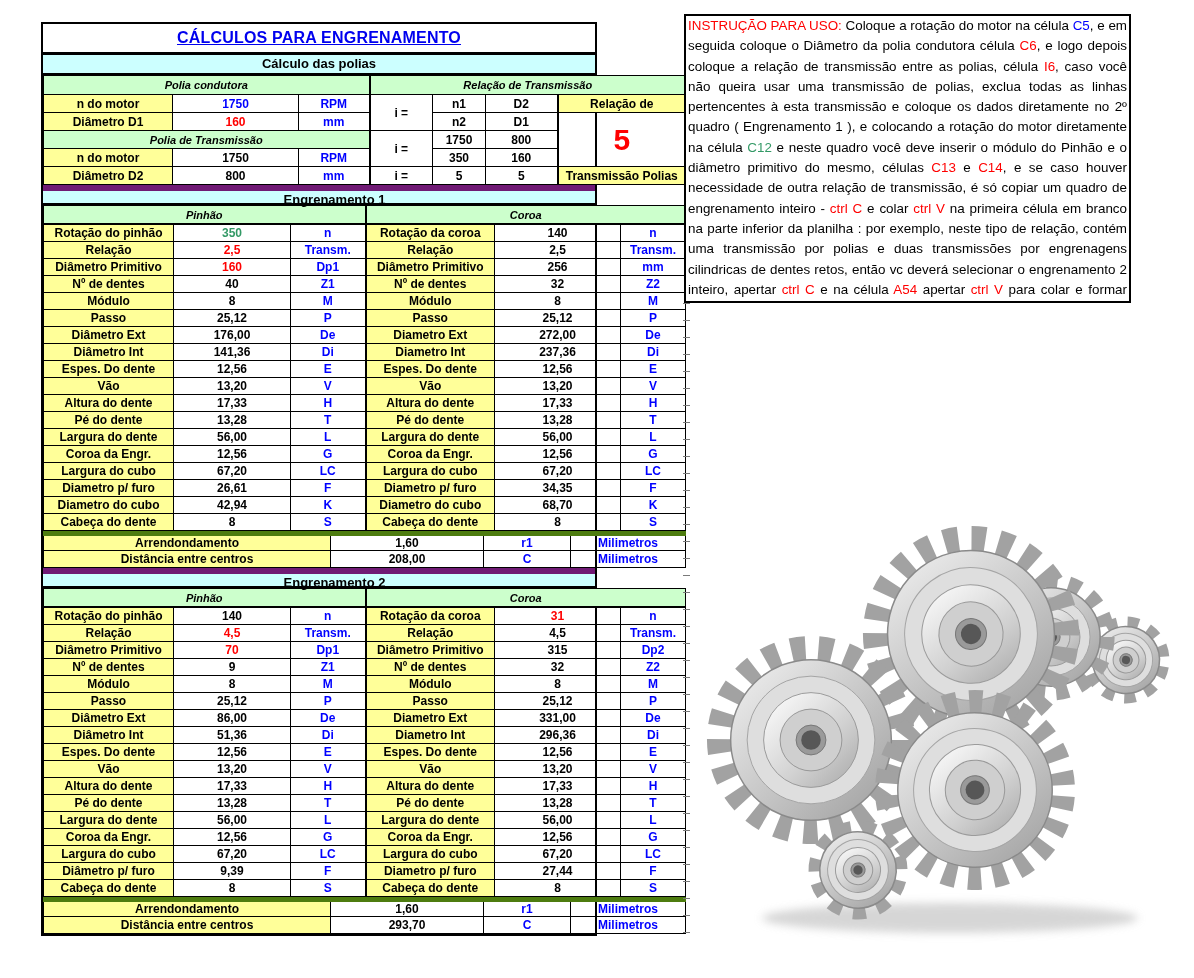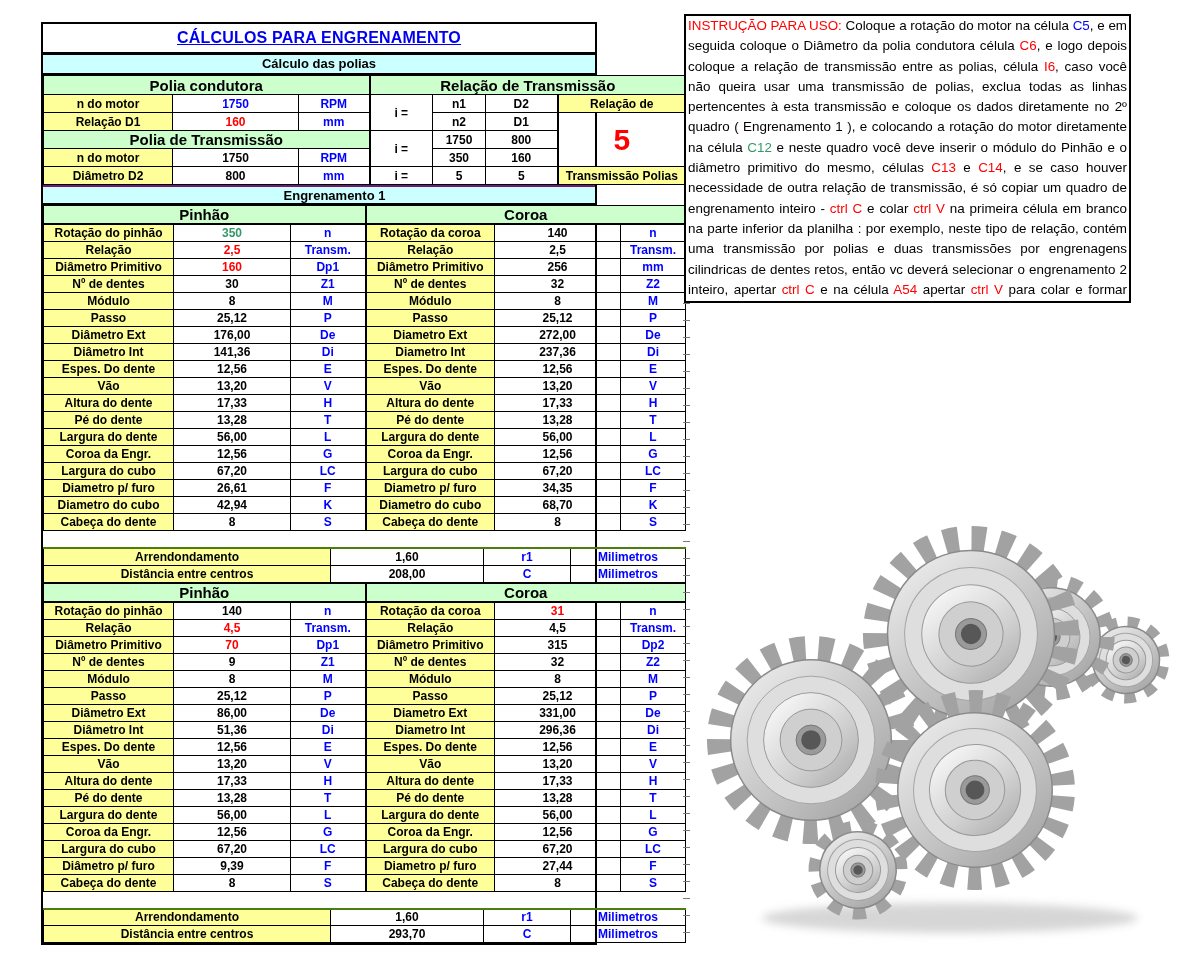--- a/index.html
+++ b/index.html
@@ -10,37 +10,37 @@
   
   .sheet { position:absolute; left:41px; top:22px; width:556px;
            border:2px solid #000; background:#fff; }
   .title-row { height:31px; display:flex; align-items:center; justify-content:center;
                border-bottom:3px solid #000; background:#fff; }
   .title-text { color:var(--title-blue,#0000ee); font-weight:bold; font-size:16px;
                 text-decoration:underline; letter-spacing:.2px; }
   .band { height:20px; line-height:18px; text-align:center; font-weight:bold;
           font-size:13px; background:var(--header-cyan,#ccffff);
           border-bottom:2px solid #000; }
-  .band.mid { border-top:2px solid #701a75;padding-left:31px; }
+  .band.mid { border-top:6px solid #701a75;padding-left:31px; }
 
   table { border-collapse:collapse; table-layout:fixed; width:100%; }
   td { border:1px solid #000; font-size:12px; font-weight:bold; text-align:center;
        overflow:hidden; white-space:nowrap; height:17px; padding:0 1px; }
   .yellow { background:var(--label-yellow,#ffff99); }
-  .greenhead { background:var(--header-green,#ccffcc); font-size:15px; }
+  .greenhead { background:var(--header-green,#ccffcc); font-style:italic; font-size:11px; }
   .blue { color:var(--accent-blue,#0000ff); }
   .vsep { border-left-width:2px; }
   .big5 { color:var(--accent-red,#ff0000); font-size:30px; font-weight:bold; }
 
   table.polias tr { height:18px; }
   table.subhead tr { height:18px; }
   table.subhead td:first-child { border-right-width:2px; }
   table.gd tr { height:17px; }
   table.gd td:nth-child(3) { border-right-width:2px; }
-  table.gf { border-top:2px solid #4d7c0f;margin-top:16px; }
+  table.gf { border-top:5px solid #4d7c0f; }
   table.gf tr { height:17px; }
 
   
   .instructions { position:absolute; left:684px; top:14px; width:447px; height:289px;
                   border:2px solid #000; background:#fff; padding:0 2px;
                   font-size:13.4px; line-height:20.3px; font-weight:normal;
                   text-align:justify; overflow:hidden; color:#000; }
 
   
   .ticks { position:absolute; left:683px; top:303px; width:7px; height:640px;
@@ -80,21 +80,21 @@
       <tr>
         <td class="yellow">n do motor</td>
         <td style="color: rgb(0, 0, 255);">1750</td>
         <td class="blue">RPM</td>
         <td rowspan="2" class="vsep">i =</td>
         <td>n1</td>
         <td>D2</td>
         <td class="yellow vsep">Relação de</td>
       </tr>
       <tr>
-        <td class="yellow">Relação D1</td>
+        <td class="yellow">Diâmetro D1</td>
         <td style="color: rgb(255, 0, 0);">160</td>
         <td class="blue">mm</td>
         <td>n2</td>
         <td>D1</td>
         <td rowspan="3" class="big5 vsep">5</td>
       </tr>
       <tr>
         <td colspan="3" class="greenhead">Polia de Transmissão</td>
         <td rowspan="2" class="vsep">i =</td>
         <td>1750</td>
@@ -161,21 +161,21 @@
           <tr>
             <td class="yellow">Diâmetro Primitivo</td>
             <td style="color: rgb(255, 0, 0);">160</td>
             <td class="blue">Dp1</td>
             <td class="yellow">Diâmetro Primitivo</td>
             <td>256</td>
             <td class="blue">mm</td>
           </tr>
           <tr>
             <td class="yellow">Nº de dentes</td>
-            <td>30</td>
+            <td>40</td>
             <td class="blue">Z1</td>
             <td class="yellow">Nº de dentes</td>
             <td>32</td>
             <td class="blue">Z2</td>
           </tr>
           <tr>
             <td class="yellow">Módulo</td>
             <td>8</td>
             <td class="blue">M</td>
             <td class="yellow">Módulo</td>
@@ -304,20 +304,21 @@
           </tr>
           <tr>
             <td class="yellow">Distância entre centros</td>
             <td>208,00</td>
             <td class="blue">C</td>
             <td class="blue">Milimetros</td>
           </tr>
         </tbody>
     </table>
 
+    <div class="band mid">Engrenamento 2</div>
     <table class="subhead">
       <colgroup>
           <col style="width:322px">
           <col style="width:320px">
         </colgroup>
       <tbody>
           <tr>
         <td class="greenhead">Pinhão</td>
         <td class="greenhead">Coroa</td>
       </tr>

